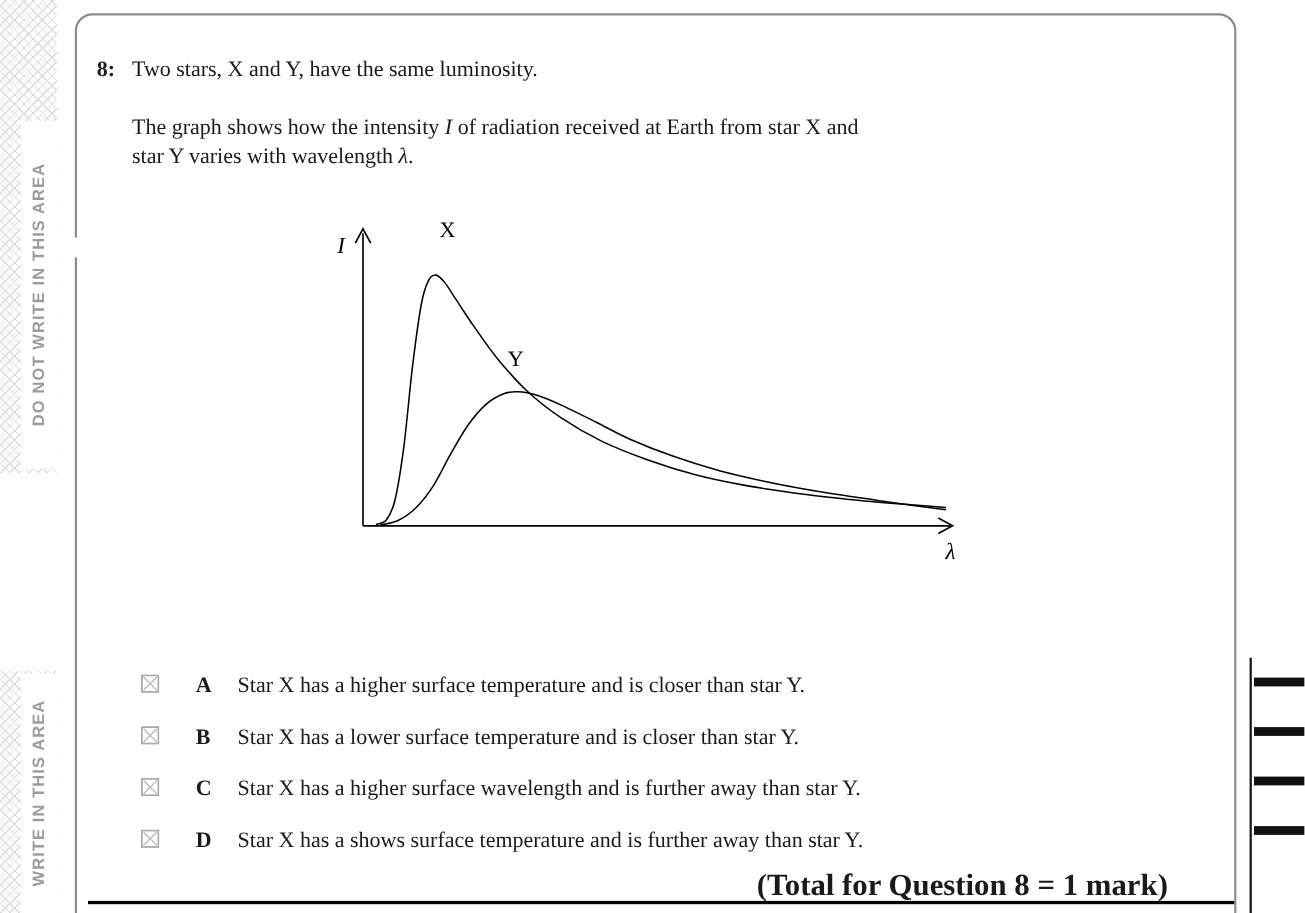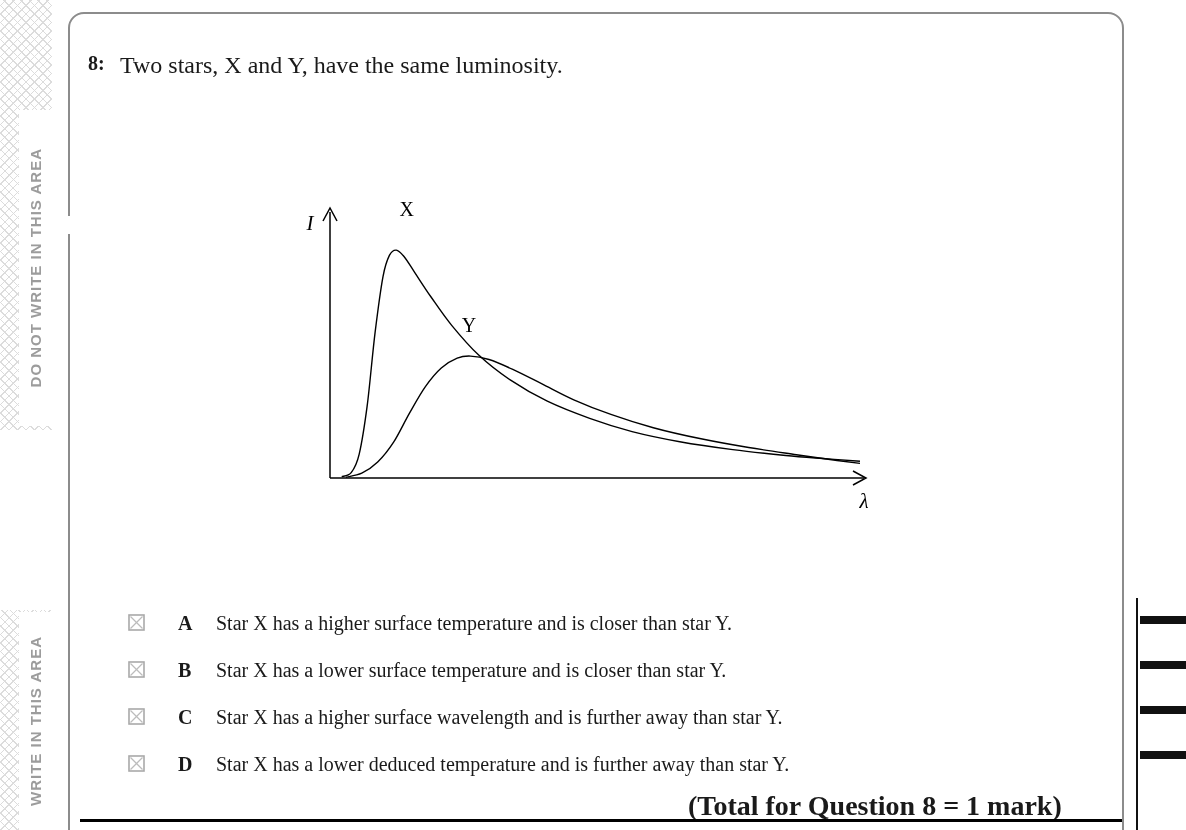--- a/index.html
+++ b/index.html
@@ -21,21 +21,21 @@
   .vtext{writing-mode:vertical-rl;transform:rotate(180deg);white-space:nowrap;
     font-family:"Liberation Sans", sans-serif;font-weight:bold;font-size:15px;
     letter-spacing:1px;color:#9c9c9c;}
 
   
   .qbox{position:absolute;left:68px;top:12px;width:1052px;height:900px;
     border:2.5px solid #8c8c8c;border-radius:16px;}
   .border-gap{position:absolute;left:65px;top:216px;width:8px;height:18px;background:#fff;}
 
   .qnum{position:absolute;left:88px;top:52px;font-size:20px;font-weight:bold;}
-  .qstatement{position:absolute;left:120px;top:52px;font-size:24px;text-align:right;}
+  .qstatement{position:absolute;left:120px;top:52px;font-size:20px;text-align:right;}
   .qdesc{position:absolute;left:120px;top:103px;font-size:20px;line-height:26px;width:840px;}
   .ivar{font-style:italic;}
 
   .graph{position:absolute;left:278px;top:178px;}
 
   .prompt{position:absolute;left:120px;top:560px;font-size:20px;}
 
   .option{position:absolute;left:128px;height:26px;font-size:20px;}
   .chk{position:absolute;left:0;top:1px;width:17px;height:17px;display:inline-block;}
   .letter{position:absolute;left:50px;top:0;font-weight:bold;}
@@ -61,20 +61,24 @@
   <div class="vbox vbox-bottom">
     <span class="vtext">WRITE IN THIS AREA</span>
   </div>
 
   <div class="qbox"></div>
   <div class="border-gap"></div>
 
   <div class="qnum">8:</div>
   <div class="qstatement">Two stars, X and Y, have the same luminosity.</div>
 
+  <div class="qdesc">
+    <div><span>The graph shows how the intensity </span><span class="ivar">I</span><span> of radiation received at Earth from star X and</span></div>
+    <div><span>star Y varies with wavelength </span><span class="ivar">λ</span><span>.</span></div>
+  </div>
 
   <svg class="graph" width="620" height="340" viewBox="0 0 620 340">
 
     <line x1="52" y1="300" x2="52" y2="34" stroke="#000" stroke-width="1.5"></line>
     <path d="M 45,43 L 52,30 L 59,43" fill="none" stroke="#000" stroke-width="1.5"></path>
     <line x1="52" y1="300" x2="586" y2="300" stroke="#000" stroke-width="1.5"></line>
     <path d="M 575,293 L 588,300 L 575,307" fill="none" stroke="#000" stroke-width="1.5"></path>
 
     <text x="32" y="52" font-size="21" font-style="italic" font-family="Liberation Serif, serif" text-anchor="middle">I</text>
     <text x="586" y="330" font-size="21" font-style="italic" font-family="Liberation Serif, serif" text-anchor="middle">λ</text>
@@ -114,21 +118,21 @@
     <span class="letter">C</span>
     <span class="otext">Star X has a higher surface wavelength and is further away than star Y.</span>
   </div>
   <div class="option" style="top:753px">
     <span class="chk"><svg width="17" height="17" viewBox="0 0 17 17">
           <rect x="1" y="1" width="15" height="15" fill="none" stroke="#a9a9a9" stroke-width="1.6"></rect>
           <line x1="2.5" y1="2.5" x2="14.5" y2="14.5" stroke="#bcbcbc" stroke-width="1.3"></line>
           <line x1="14.5" y1="2.5" x2="2.5" y2="14.5" stroke="#bcbcbc" stroke-width="1.3"></line>
         </svg></span>
     <span class="letter">D</span>
-    <span class="otext">Star X has a lower deduced temperature and is further away than star Y.</span>
+    <span class="otext">Star X has a shows surface temperature and is further away than star Y.</span>
   </div>
 
   <div class="total">(Total for Question 8 = 1 mark)</div>
 
   <div class="bottom-rule"></div>
 
   <div class="bline"></div>
   <div class="bmark" style="top:616px"></div>
   <div class="bmark" style="top:661px"></div>
   <div class="bmark" style="top:706px"></div>

